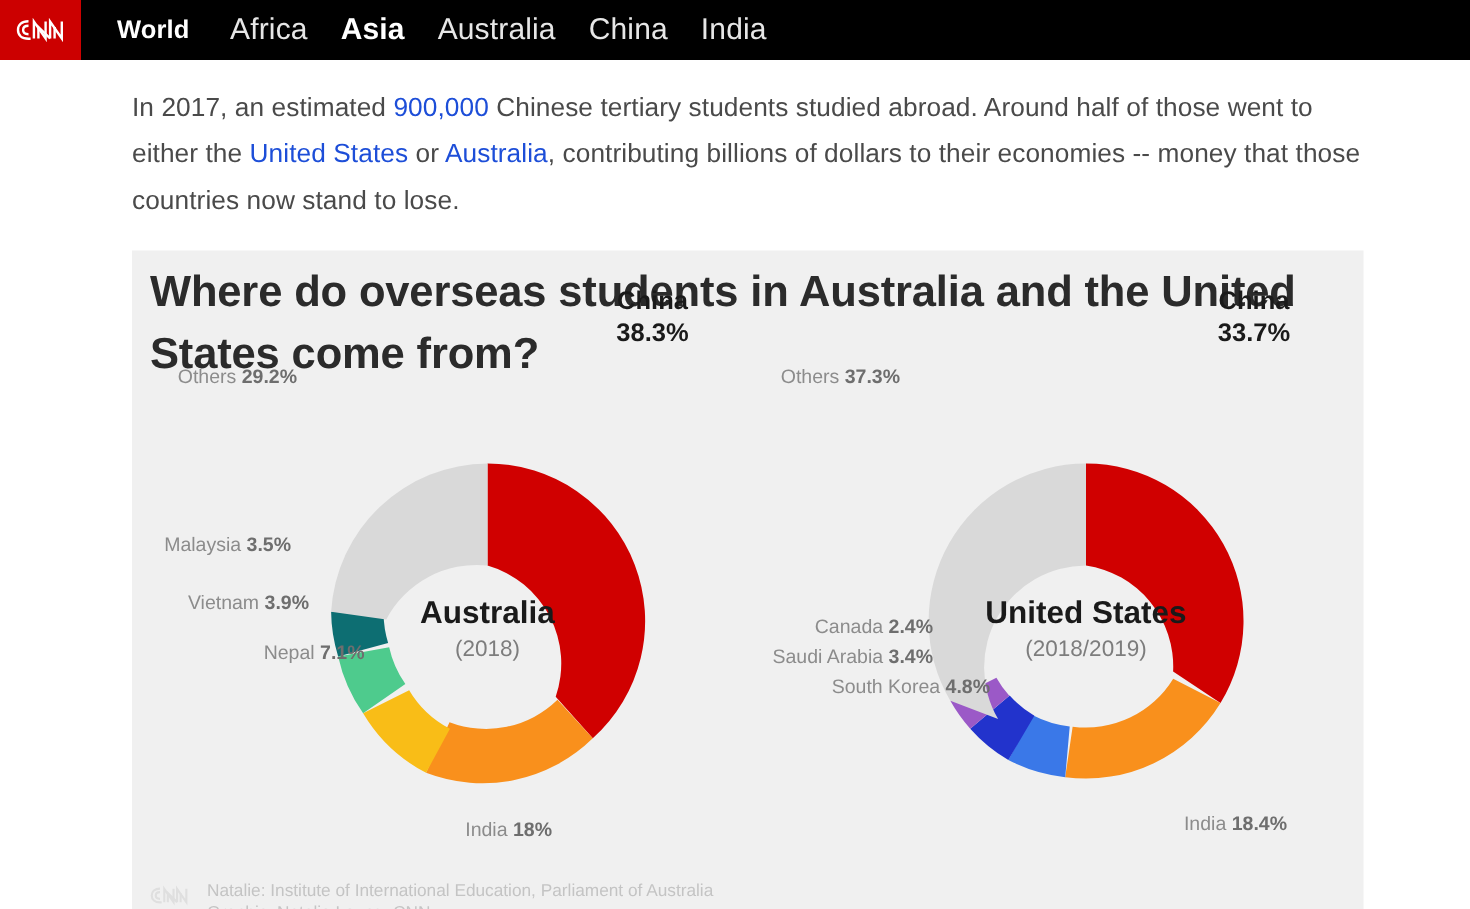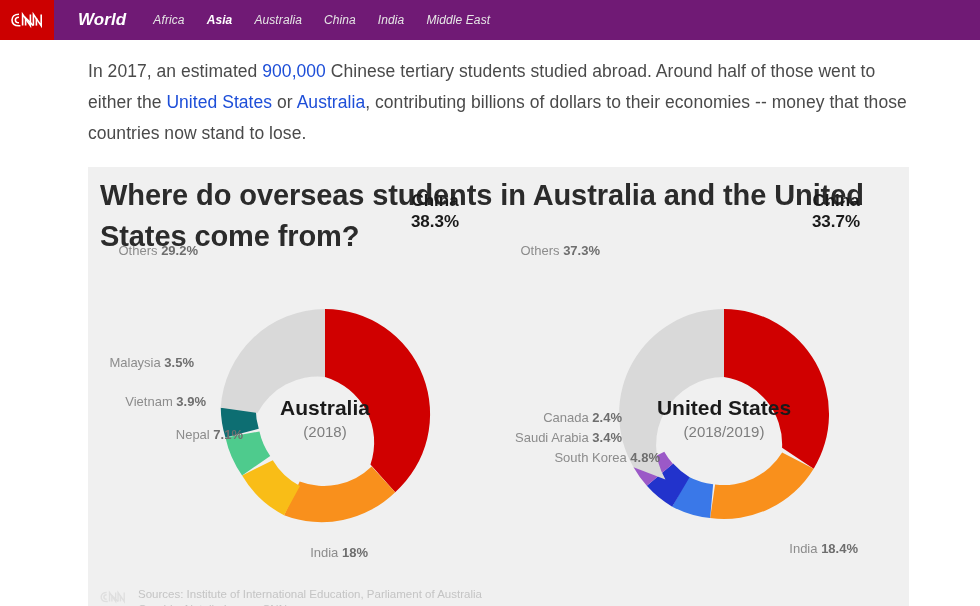--- a/index.html
+++ b/index.html
@@ -13,45 +13,44 @@
     height: 606px;
     overflow: hidden;
     font-family: "Liberation Sans", sans-serif;
     -webkit-font-smoothing: antialiased;
   }
 
   
   .navbar {
     position: relative;
     height: 40px;
-    background: #701a75;
+    background: #000000;
     display: flex;
     align-items: stretch;
     overflow: hidden;
-    font-style: italic;
   }
   .cnn-logo {
     width: 54px;
     height: 40px;
     background: #cc0000;
     display: flex;
     align-items: center;
     justify-content: center;
     flex: 0 0 auto;
   }
   .cnn-logo svg { display: block; }
   .nav-links {
     display: flex;
     align-items: center;
     gap: 0;
     padding-left: 15px;
   }
   .nav-item {
     color: #e6e6e6;
-    font-size: 12px;
+    font-size: 20px;
     line-height: 40px;
     padding: 0 11px;
     white-space: nowrap;
     letter-spacing: 0.1px;
     cursor: pointer;
   }
   .nav-item.section {
     color: #ffffff;
     font-weight: bold;
     font-size: 17px;
@@ -153,21 +152,20 @@
       </g>
     </svg>
   </div>
   <nav class="nav-links">
     <span class="nav-item section">World</span>
     <span class="nav-item">Africa</span>
     <span class="nav-item active">Asia</span>
     <span class="nav-item">Australia</span>
     <span class="nav-item">China</span>
     <span class="nav-item">India</span>
-    <span class="nav-item">Middle East</span>
   </nav>
 </div>
 
 <div class="article">
   <p class="para"><span>In 2017, an estimated </span><a class="link">900,000</a><span> Chinese tertiary students studied abroad. Around half of those went to either the </span><a class="link">United States</a><span> or </span><a class="link">Australia</a><span>, contributing billions of dollars to their economies -- money that those countries now stand to lose.</span></p>
 </div>
 
 <div class="chart-panel">
 
   <h2 class="chart-title">Where do overseas students in Australia and the United States come from?</h2>
@@ -268,17 +266,17 @@
           <path d="M11 3.2 C6.5 3.2 4 5.6 4 9 C4 12.4 6.5 14.8 11 14.8 L12.4 14.8"></path>
           <path d="M11 6.2 C8.6 6.2 7.4 7.4 7.4 9 C7.4 10.6 8.6 11.8 11 11.8"></path>
           <path d="M14.6 14.6 L14.6 3.4 L22.4 14.6 L22.4 3.4"></path>
           <path d="M17.6 14.6 L17.6 7 L25.4 14.6"></path>
           <path d="M25.4 14.6 L25.4 3.4 L33.2 14.6 L33.2 3.4"></path>
           <path d="M28.4 14.6 L28.4 7"></path>
         </g>
       </svg>
     </div>
     <div class="footer-text">
-      <div>Sources: Institute of International Education, Parliament of Australia</div>
+      <div>Natalie: Institute of International Education, Parliament of Australia</div>
       <div>Graphic: Natalie Leung, CNN</div>
     </div>
   </div>
 </div>
 
 </body></html>

